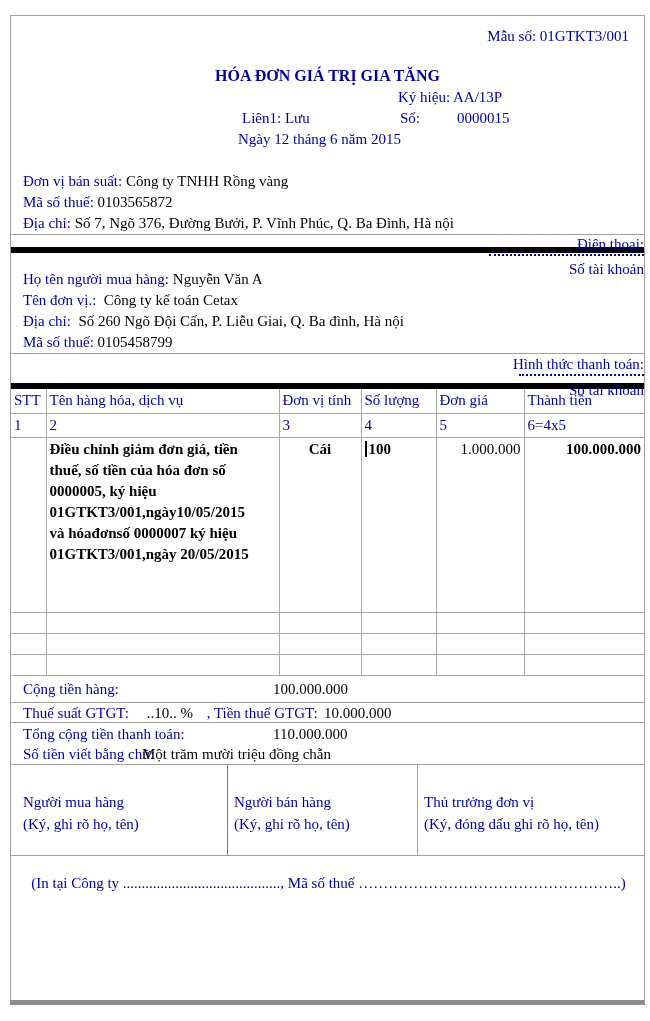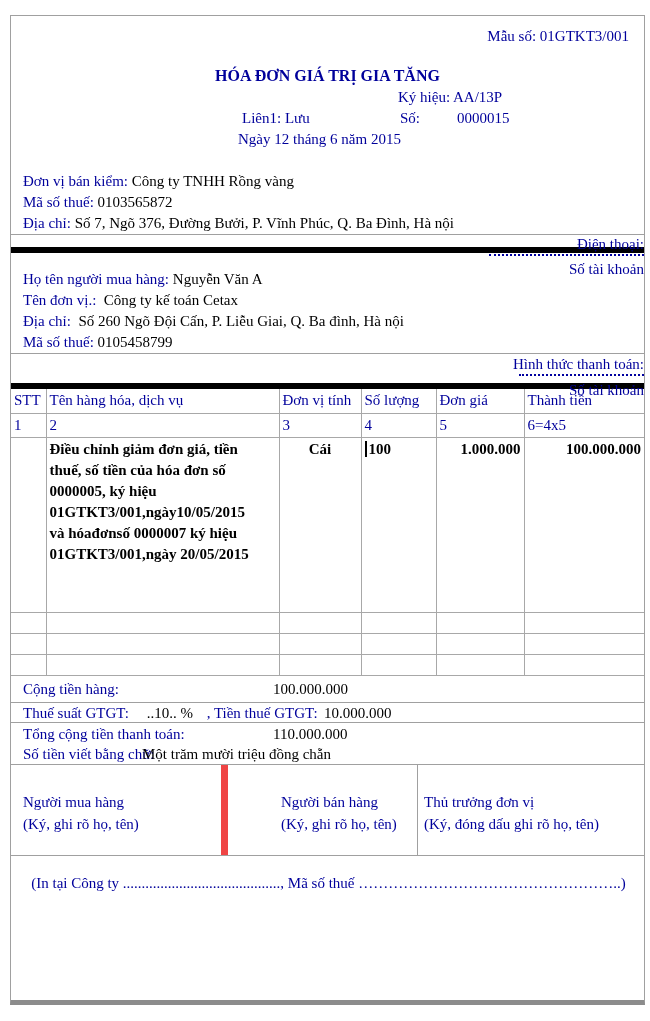--- a/index.html
+++ b/index.html
@@ -63,21 +63,21 @@
   table.items tr:first-child td { border-top: none; }
   td.c-head { color: #00009b; }
   tr.h1 td { height: 24px; }
   tr.h2 td { height: 21px; }
   tr.item td { height: 175px; }
   tr.disc td { height: 70px; }
   tr.empty td { height: 21px; }
   .desc { white-space: pre-line; font-weight: bold; padding-left: 8px; }
   td.t-unit   { text-align: center; font-weight: bold; }
   td.t-qty    { font-weight: bold; }
-  td.t-price  { text-align: right; padding-right: 8px; font-weight: bold; }
+  td.t-price  { text-align: right; padding-right: 8px; font-weight: normal; }
   td.t-amount { text-align: right; padding-right: 14px; font-weight: bold; }
   .qty-mark { border-left: 2px solid #000; padding-left: 2px; }
   td.pad8 { padding-left: 8px; }
 
   
   .trow { position: relative; padding-left: 12px; }
   .trow.a { height: 27px; line-height: 26px; border-bottom: 1px solid #a0a0a0; }
   .trow.b { height: 20px; line-height: 20px; border-bottom: 1px solid #a0a0a0; }
   .trow.c { height: 21px; line-height: 22px; }
   .trow.d { height: 20px; line-height: 20px; }
@@ -86,22 +86,22 @@
   .tv-w { position: absolute; left: 131px; }
   .rate { margin-left: 14px; }
   .vatlab { margin-left: 10px; }
 
   
   .signs {
     display: grid; grid-template-columns: 217px 190px 1fr;
     height: 91px; border-top: 1px solid #a0a0a0;
   }
   .sign-col { padding-top: 26px; padding-left: 6px; line-height: 22px; }
-  .sign-col.first { padding-left: 12px; border-right: 7px solid #ef4444; }
-  .sign-col.mid   { border-right: 1px solid #a0a0a0; margin-left: 47px; }
+  .sign-col.first { padding-left: 12px; border-right: 1px solid #ef4444; }
+  .sign-col.mid   { border-right: 1px solid #a0a0a0; }
 
   
   .checkrow { height: 27px; line-height: 26px; border-top: 1px solid #a0a0a0; padding-left: 12px; }
   .printrow { height: 68px; border-top: 1px solid #a0a0a0; padding: 17px 10px 0 12px; line-height: 21px; text-align: center; }
 </style>
 </head>
 <body>
 
 <div class="doc-frame">
 
@@ -116,21 +116,21 @@
       <span class="pos-nolab ink">Số:</span>
       <span class="pos-noval ink">0000015</span>
     </div>
     <div class="hdr-line">
       <span class="pos-date ink">Ngày 12 tháng 6 năm 2015</span>
     </div>
   </div>
 
   <div class="party seller">
     <div>
-      <span class="ink">Đơn vị bán kiểm:</span>
+      <span class="ink">Đơn vị bán suất:</span>
       <span class="val">Công ty TNHH Rồng vàng</span>
     </div>
     <div>
       <span class="ink">Mã số thuế:</span>
       <span class="val">0103565872</span>
     </div>
     <div>
       <span class="ink">Địa chỉ:</span>
       <span class="val">Số 7, Ngõ 376, Đường Bưởi, P. Vĩnh Phúc, Q. Ba Đình, Hà nội</span>
     </div>

